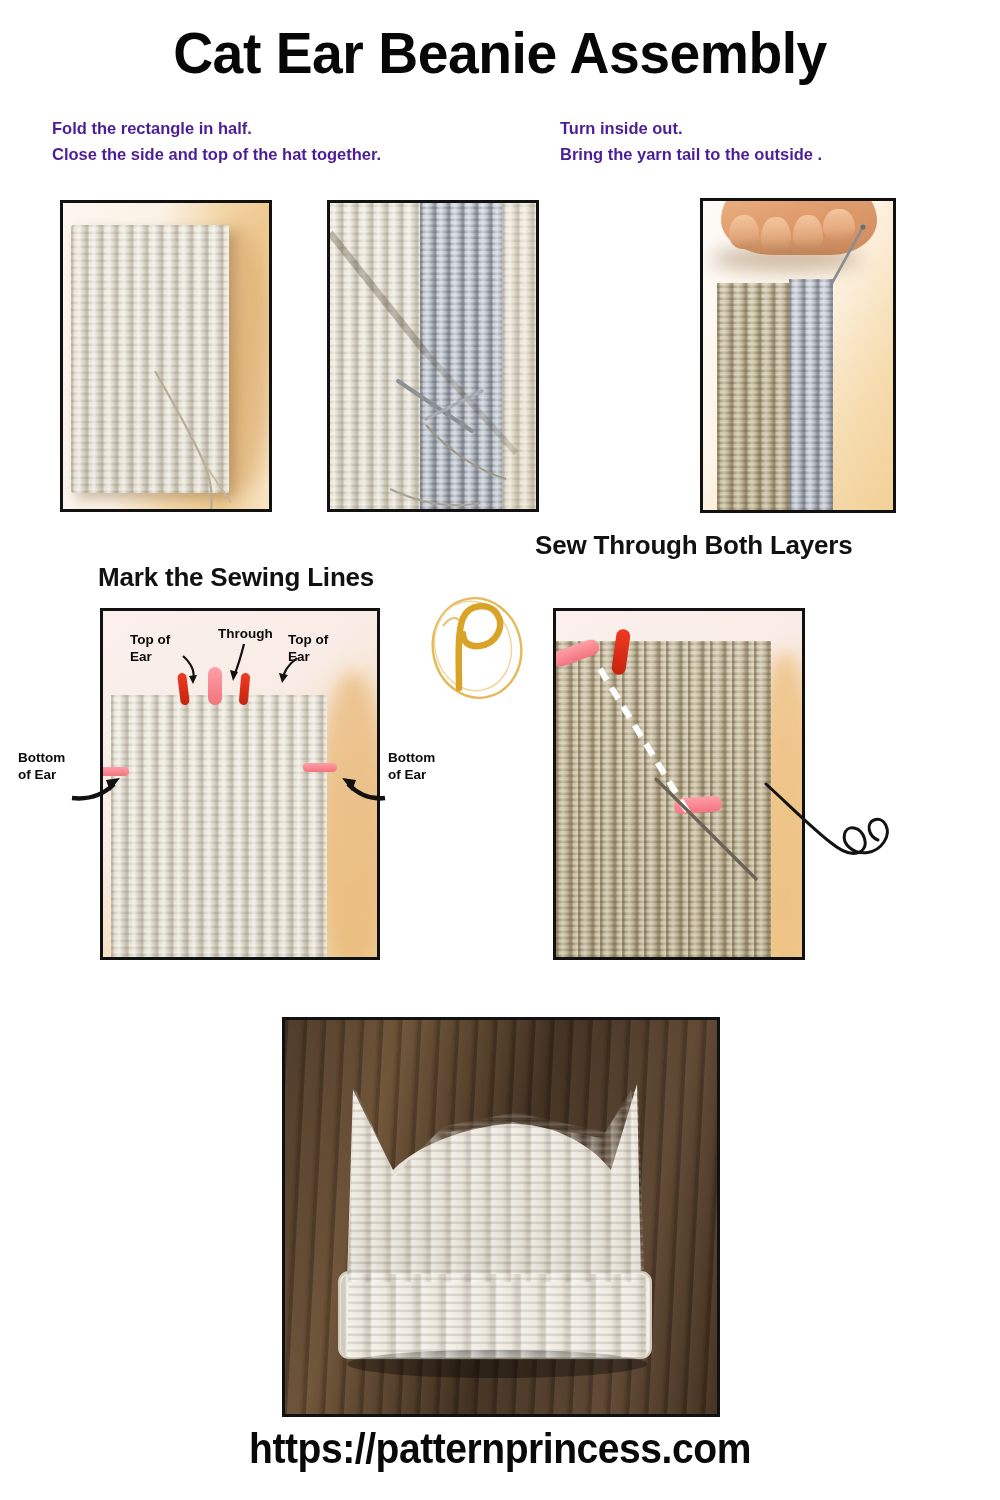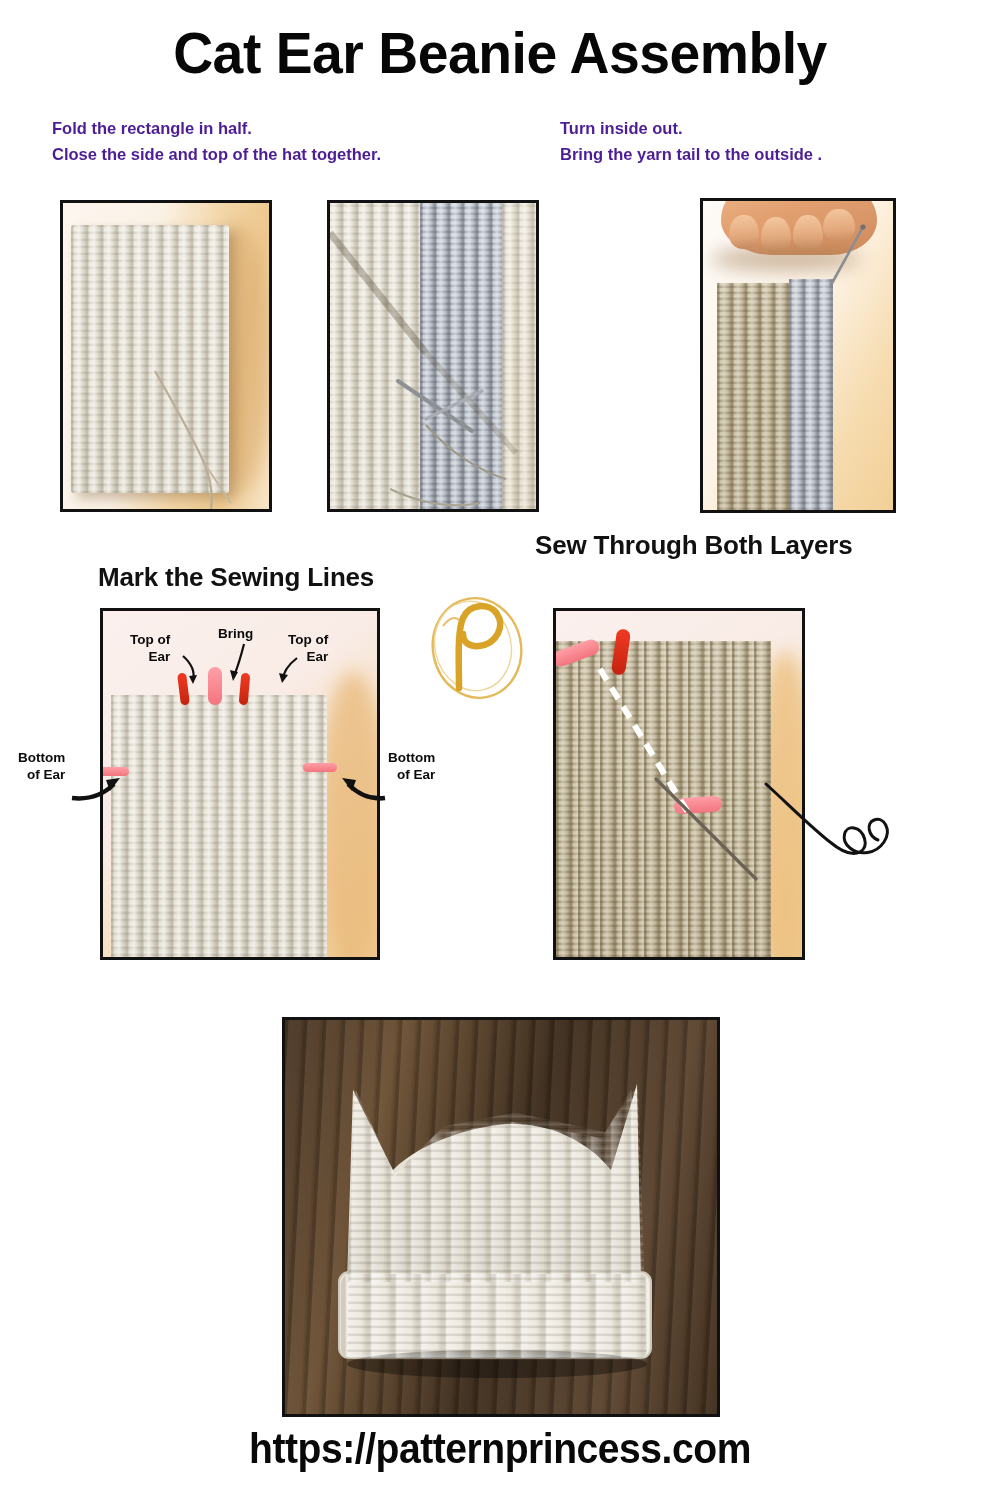--- a/index.html
+++ b/index.html
@@ -124,21 +124,21 @@
     background: linear-gradient(175deg,#f4c79e 0%,#e3a87c 65%,#cf8f63 100%); }
 
   
   .marker { position:absolute; border-radius: 7px; }
   .marker.red  { background: linear-gradient(180deg,#f03a22,#c4230f); }
   .marker.pink { background: linear-gradient(180deg,#ff9ea6,#f2757f); }
 
   
   .anno {
     position: absolute; font-size: 13.5px; font-weight: 800; color: #0b0b0b;
-    line-height: 1.25; text-align:right; white-space: pre-line;
+    line-height: 1.25; text-align:left; white-space: pre-line;
   }
   .anno-topear-l { left: 130px; top: 632px; }
   .anno-center   { left: 218px; top: 626px; }
   .anno-topear-r { left: 288px; top: 632px; }
   .anno-bottom-l { left: 18px;  top: 750px; }
   .anno-bottom-r { left: 388px; top: 750px; }
 
   .arrow-svg { position:absolute; pointer-events:none; }
 
   
@@ -231,21 +231,21 @@
       <div class="marker red" style="left:76px;  top:62px; width:9px;  height:32px; transform:rotate(-7deg);"></div>
       <div class="marker red" style="left:137px; top:62px; width:9px;  height:32px; transform:rotate(5deg);"></div>
       <div class="marker pink" style="left:105px; top:56px; width:14px; height:38px; border-radius:8px;"></div>
       <div class="marker pink" style="left:-4px;  top:156px; width:30px; height:9px; border-radius:6px;"></div>
       <div class="marker pink" style="left:200px; top:152px; width:34px; height:9px; border-radius:6px;"></div>
     </div>
   </div>
 
   <div class="anno anno-topear-l">Top of
 Ear</div>
-  <div class="anno anno-center">Bring</div>
+  <div class="anno anno-center">Through</div>
   <div class="anno anno-topear-r">Top of
 Ear</div>
   <div class="anno anno-bottom-l">Bottom
 of Ear</div>
   <div class="anno anno-bottom-r">Bottom
 of Ear</div>
 
   <svg class="arrow-svg" style="left:0; top:560px; width:1000px; height:420px;" viewBox="0 0 1000 420">
 
     <path d="M183 96 C 192 104, 195 112, 193 120" fill="none" stroke="#111" stroke-width="2.2"></path>

